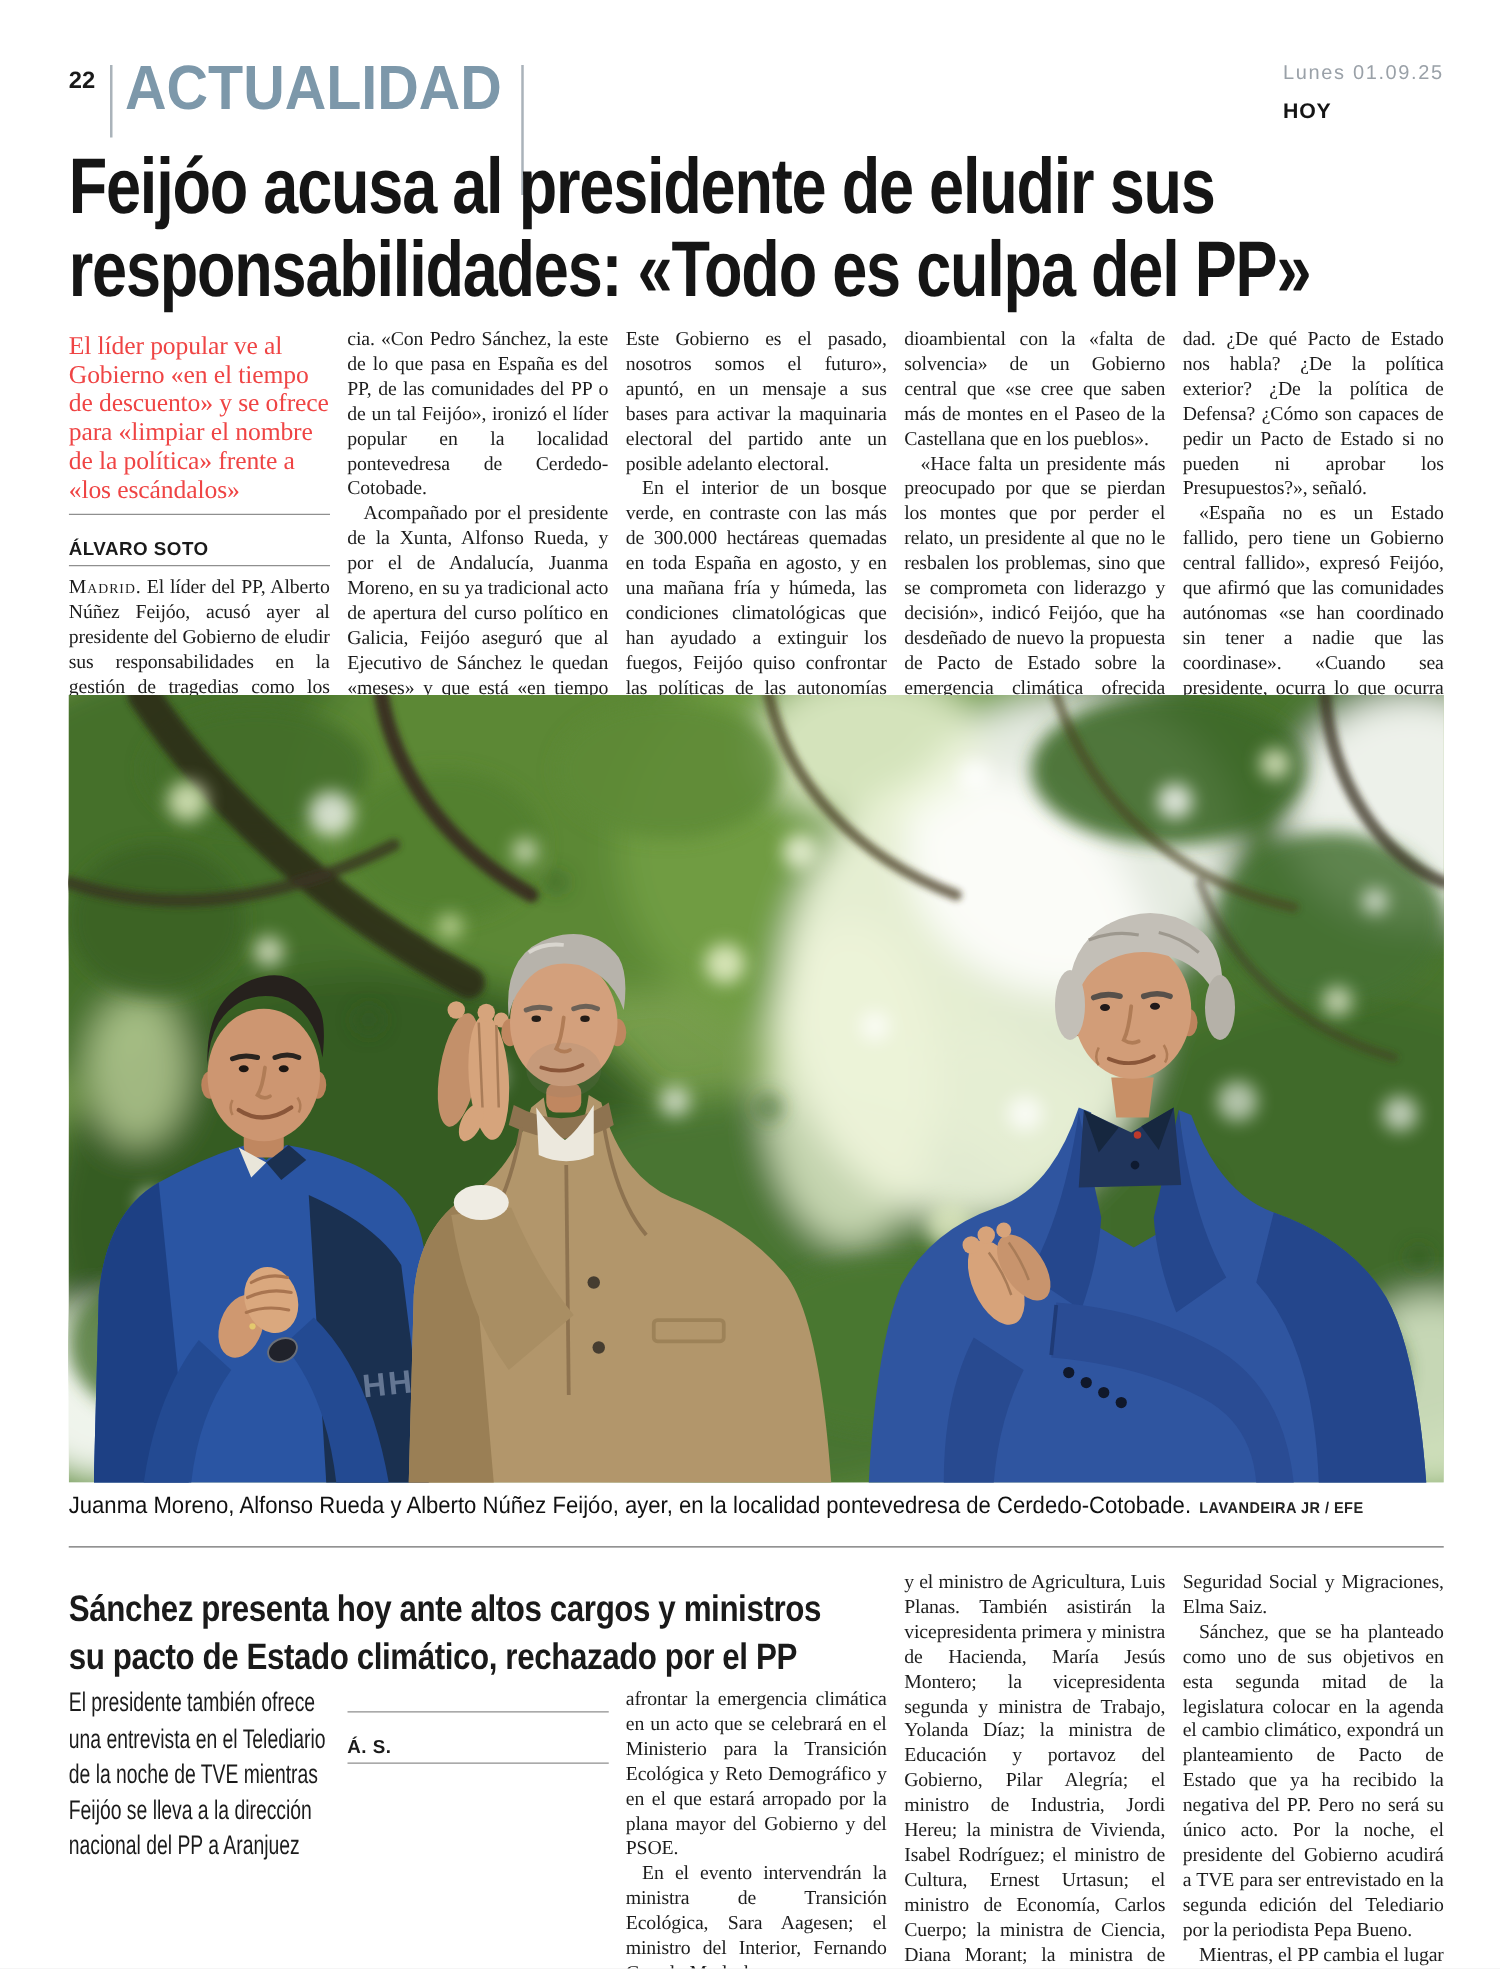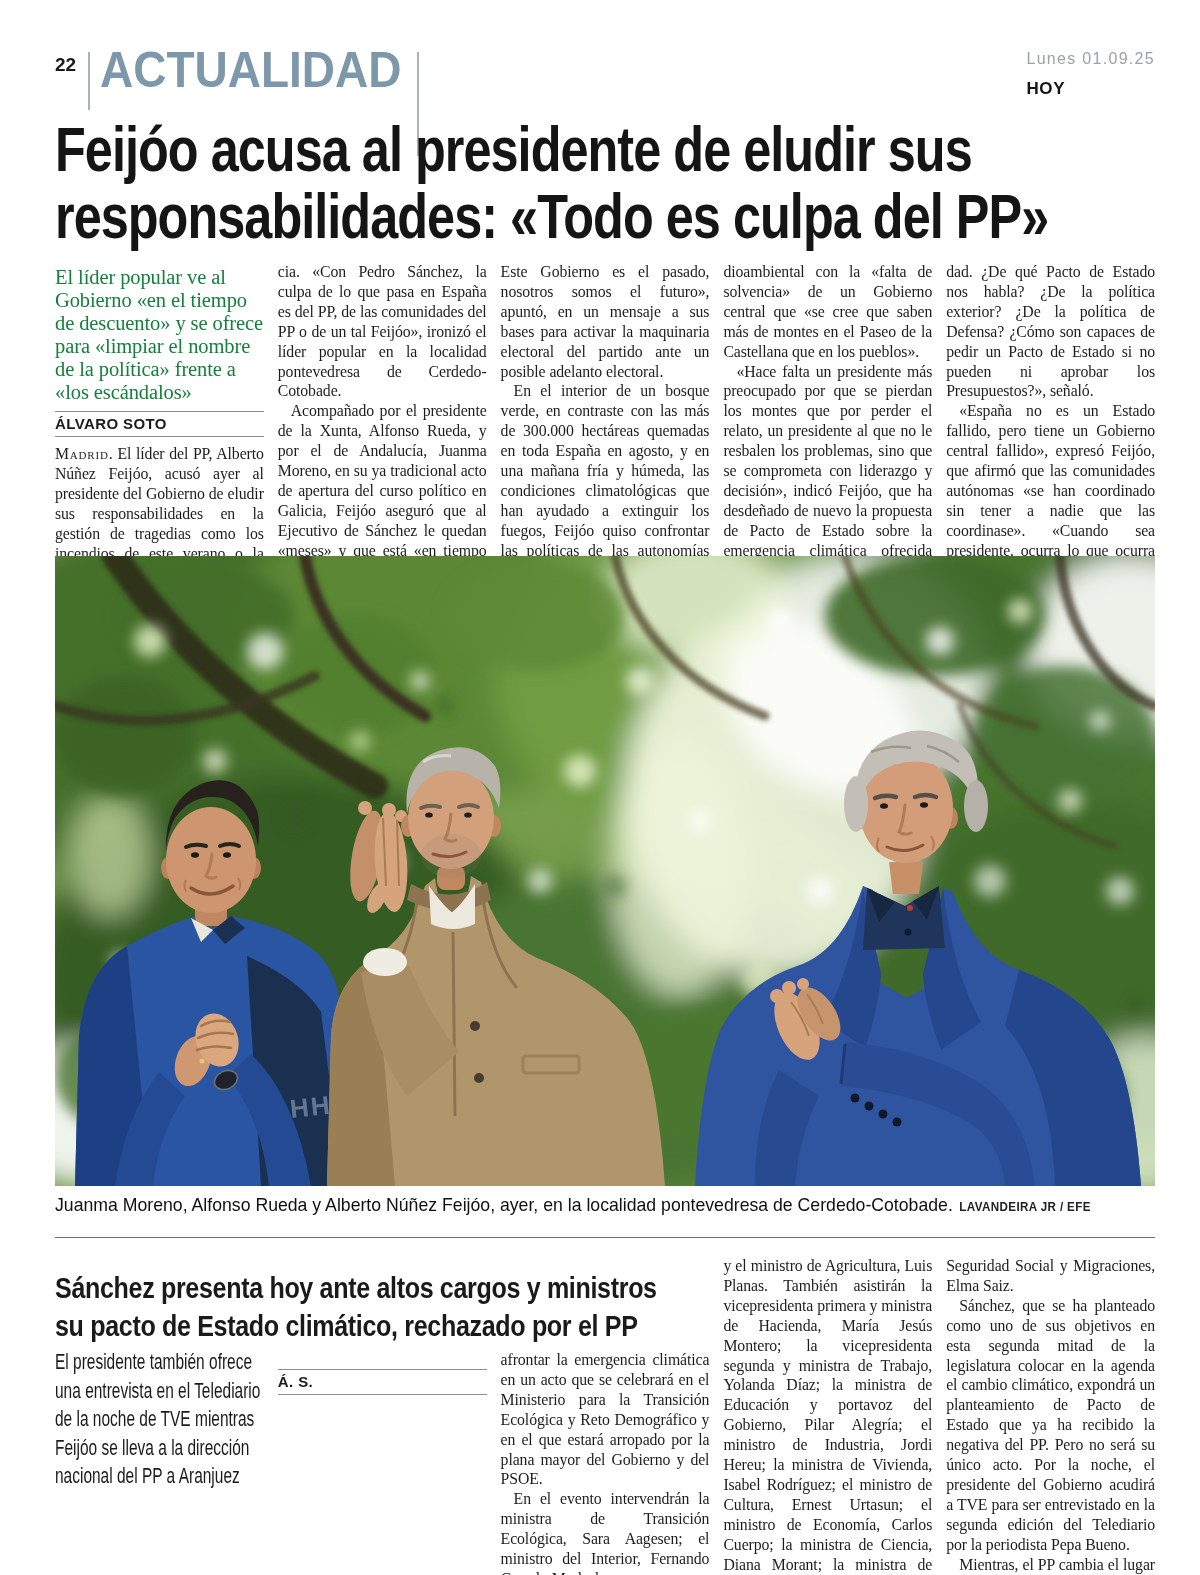--- a/index.html
+++ b/index.html
@@ -32,24 +32,24 @@
     font-size:63px; line-height:67px; font-weight:700; letter-spacing:-1.2px; color:#151515;
     white-space:nowrap;
   }
 
   
   .cols { display:grid; grid-template-columns:repeat(5,1fr); column-gap:14px; }
   .a1grid { position:absolute; left:55px; top:262px; width:1100px; height:294px; overflow:hidden; }
 
   .lead1 {
     margin:4px 0 0 0; font-family:"Liberation Serif", serif;
-    font-size:20.5px; line-height:23px; letter-spacing:-.1px; color:#15803d;
+    font-size:20.5px; line-height:23px; letter-spacing:-.1px; color:#ef4444;
   }
   .byline-block {
-    margin:7px 0 7px 0; padding:4px 0 4px 0;
+    margin:7px 0 7px 0; padding:20px 0 4px 0;
     border-top:1px solid #8f8f8f; border-bottom:1px solid #8f8f8f;
     font-size:15px; font-weight:700; letter-spacing:.4px; color:#1a1a1a; line-height:16px;
   }
   .bp {
     margin:0; font-family:"Liberation Serif", serif;
     font-size:15.8px; line-height:19.9px; letter-spacing:-.1px; color:#1d1d1d;
     text-align:justify; hyphens:none;
   }
   .bp.ind { text-indent:13px; }
   .dateline { font-variant:small-caps; letter-spacing:.8px; margin-right:4px; }
@@ -104,21 +104,21 @@
 
   <section class="a1grid cols">
     <div class="col">
       <p class="lead1">El líder popular ve al Gobierno «en el tiempo de descuento» y se ofrece para «limpiar el nombre de la política» frente a «los escándalos»</p>
       <div class="byline-block">
         <span>ÁLVARO SOTO</span>
       </div>
       <p class="bp"><span class="dateline">Madrid.</span><span>El líder del PP, Alberto Núñez Feijóo, acusó ayer al presidente del Gobierno de eludir sus responsabilidades en la gestión de tragedias como los incendios de este verano o la dana de Valen-</span></p>
     </div>
     <div class="col">
-      <p class="bp">cia. «Con Pedro Sánchez, la culpa de lo que pasa en España es del PP, de las comunidades del PP o de un tal Feijóo», ironizó el líder popular en la localidad pontevedresa de Cerdedo-Cotobade.</p>
+      <p class="bp">cia. «Con Pedro Sánchez, la este de lo que pasa en España es del PP, de las comunidades del PP o de un tal Feijóo», ironizó el líder popular en la localidad pontevedresa de Cerdedo-Cotobade.</p>
       <p class="bp ind">Acompañado por el presidente de la Xunta, Alfonso Rueda, y por el de Andalucía, Juanma Moreno, en su ya tradicional acto de apertura del curso político en Galicia, Feijóo aseguró que al Ejecutivo de Sánchez le quedan «meses» y que está «en tiempo de descuento». «No tenemos la capacidad de elegir el cuándo, pero sí el cómo.</p>
     </div>
     <div class="col">
       <p class="bp">Este Gobierno es el pasado, nosotros somos el futuro», apuntó, en un mensaje a sus bases para activar la maquinaria electoral del partido ante un posible adelanto electoral.</p>
       <p class="bp ind">En el interior de un bosque verde, en contraste con las más de 300.000 hectáreas quemadas en toda España en agosto, y en una mañana fría y húmeda, las condiciones climatológicas que han ayudado a extinguir los fuegos, Feijóo quiso confrontar las políticas de las autonomías gobernadas por el PP en esta crisis me-</p>
     </div>
     <div class="col">
       <p class="bp">dioambiental con la «falta de solvencia» de un Gobierno central que «se cree que saben más de montes en el Paseo de la Castellana que en los pueblos».</p>
       <p class="bp ind">«Hace falta un presidente más preocupado por que se pierdan los montes que por perder el relato, un presidente al que no le resbalen los problemas, sino que se comprometa con liderazgo y decisión», indicó Feijóo, que ha desdeñado de nuevo la propuesta de Pacto de Estado sobre la emergencia climática ofrecida por Sánchez. «Hay que tener humil-</p>
     </div>

